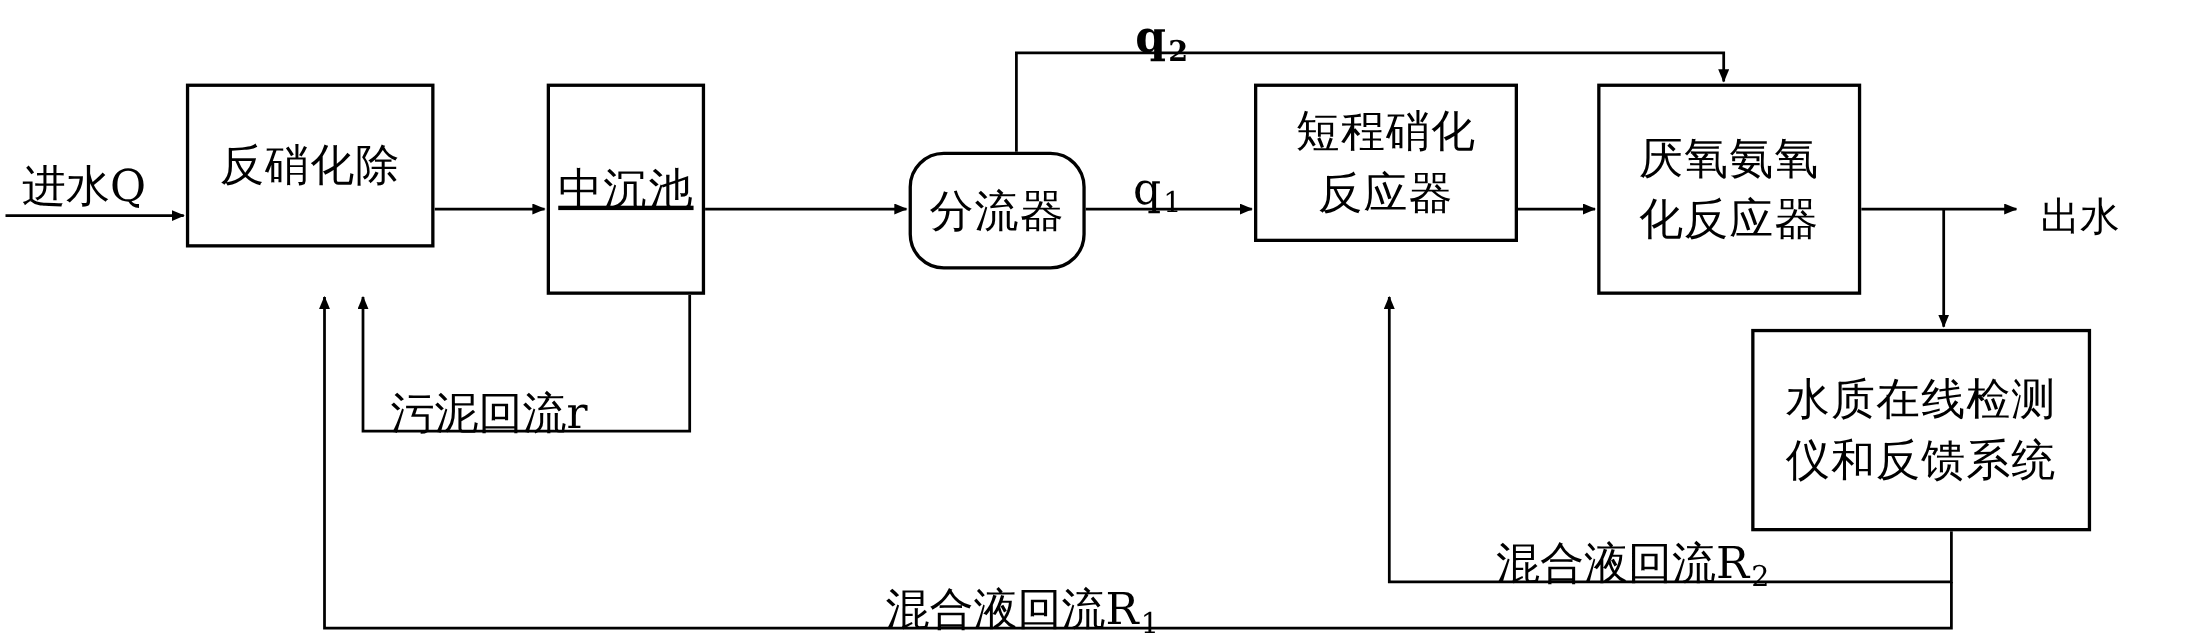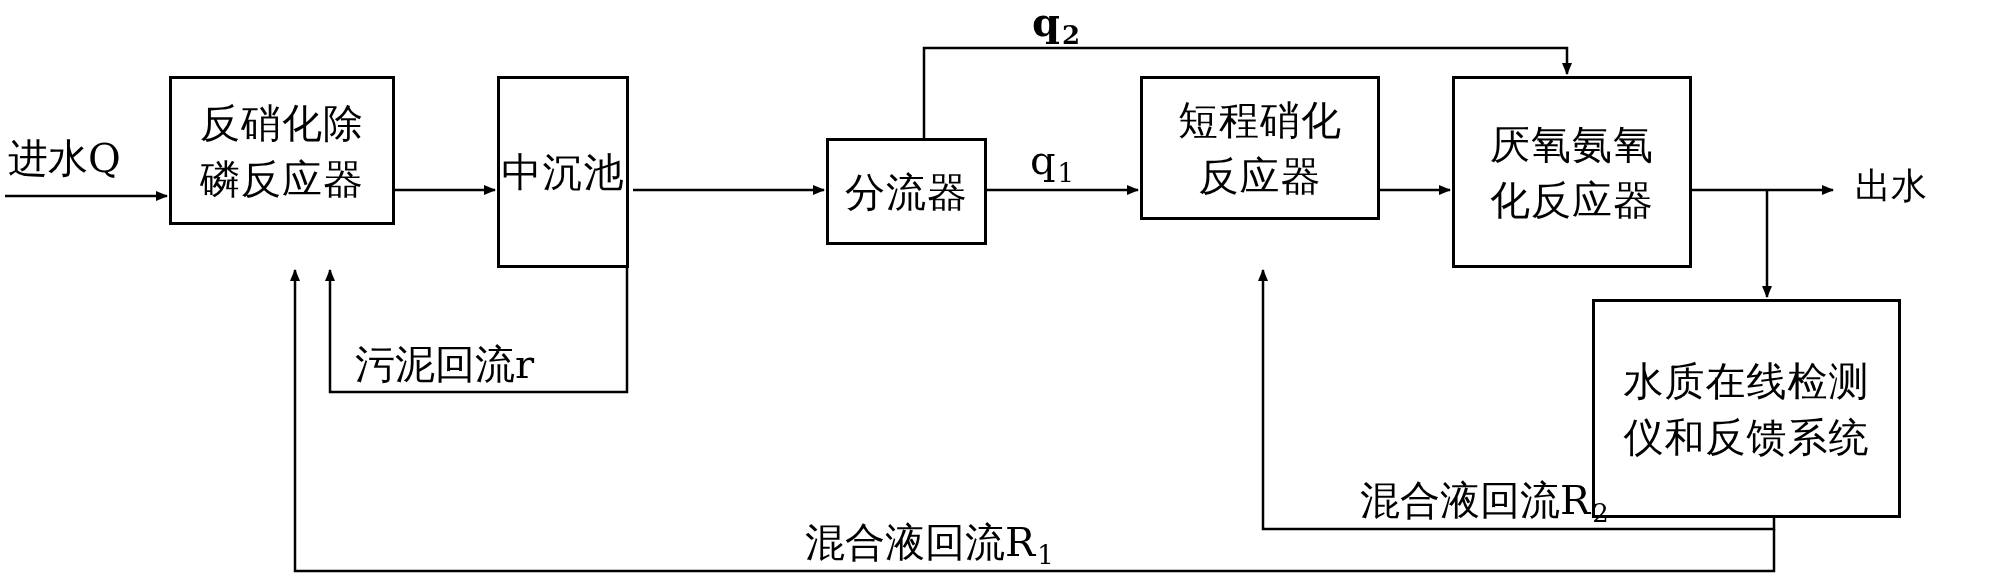--- a/index.html
+++ b/index.html
@@ -2,21 +2,21 @@
 <html><head>
 <meta charset="utf-8">
 <style>
   html, body { margin: 0; padding: 0; background: #ffffff; }
   body { width: 1998px; height: 581px; position: relative; overflow: hidden;
          font-family: "DejaVu Serif", "Liberation Serif", serif; color: #000; }
   svg { position: absolute; left: 0; top: 0; }
   .box { position: absolute; border: 3px solid #000; background: #fff;
          box-sizing: border-box; display: flex; align-items: center; justify-content: center;
          text-align: center; font-size: 40px; line-height: 56px; letter-spacing: 1px; }
-  .lbl { position: absolute; font-size: 40px; line-height: 1; white-space: nowrap; }
+  .lbl { position: absolute; font-size: 40px; line-height: 1; white-space: nowrap; margin-top: 12px; }
   .sub { font-size: 26px; vertical-align: -8px; margin-left: 2px; }
 </style>
 </head>
 <body>
 
 <svg width="1998" height="581">
   <defs>
     <marker id="ah" markerWidth="12" markerHeight="10" refX="11" refY="5" orient="auto" markerUnits="userSpaceOnUse">
       <path d="M0,0 L12,5 L0,10 Z" fill="#000"></path>
     </marker>
@@ -43,54 +43,53 @@
 
     <polyline points="1774,478 1774,529 1263,529 1263,270" marker-end="url(#ah)"></polyline>
 
     <polyline points="1774,529 1774,571 295,571 295,270" marker-end="url(#ah)"></polyline>
   </g>
 </svg>
 
 <div class="box" style="left:169px; top:76px; width:226px; height:149px;">
   <div>
     <div>反硝化除</div>
-    <div>磷反应器</div>
   </div>
 </div>
 
-<div class="box" style="left:497px; top:76px; width:132px; height:192px;">
+<div class="box" style="left:497px; top:76px; width:144px; height:192px;text-decoration:underline;">
   <div>中沉池</div>
 </div>
 
-<div class="box" style="left:826px; top:138px; width:161px; height:107px;">
+<div class="box" style="left:826px; top:138px; width:161px; height:107px;border-radius:32px;">
   <div>分流器</div>
 </div>
 
 <div class="box" style="left:1140px; top:76px; width:240px; height:144px;">
   <div>
     <div>短程硝化</div>
     <div>反应器</div>
   </div>
 </div>
 
 <div class="box" style="left:1452px; top:76px; width:240px; height:192px;">
   <div>
     <div>厌氧氨氧</div>
     <div>化反应器</div>
   </div>
 </div>
 
-<div class="box" style="left:1592px; top:299px; width:309px; height:219px;">
+<div class="box" style="left:1592px; top:299px; width:309px; height:184px;">
   <div>
     <div>水质在线检测</div>
     <div>仪和反馈系统</div>
   </div>
 </div>
 
-<div class="lbl" style="left:8px; top:138px;">进水Q</div>
+<div class="lbl" style="left:20px; top:138px;">进水Q</div>
 <div class="lbl" style="left:1855px; top:168px; font-size:36px;">出水</div>
 
 <div class="lbl" style="left:1030px; top:140px; font-weight:normal;">
   <span>q</span><span class="sub">1</span>
 </div>
 <div class="lbl" style="left:1032px; top:2px; font-weight:bold;">
   <span>q</span><span class="sub">2</span>
 </div>
 
 <div class="lbl" style="left:355px; top:344px;">污泥回流r</div>

